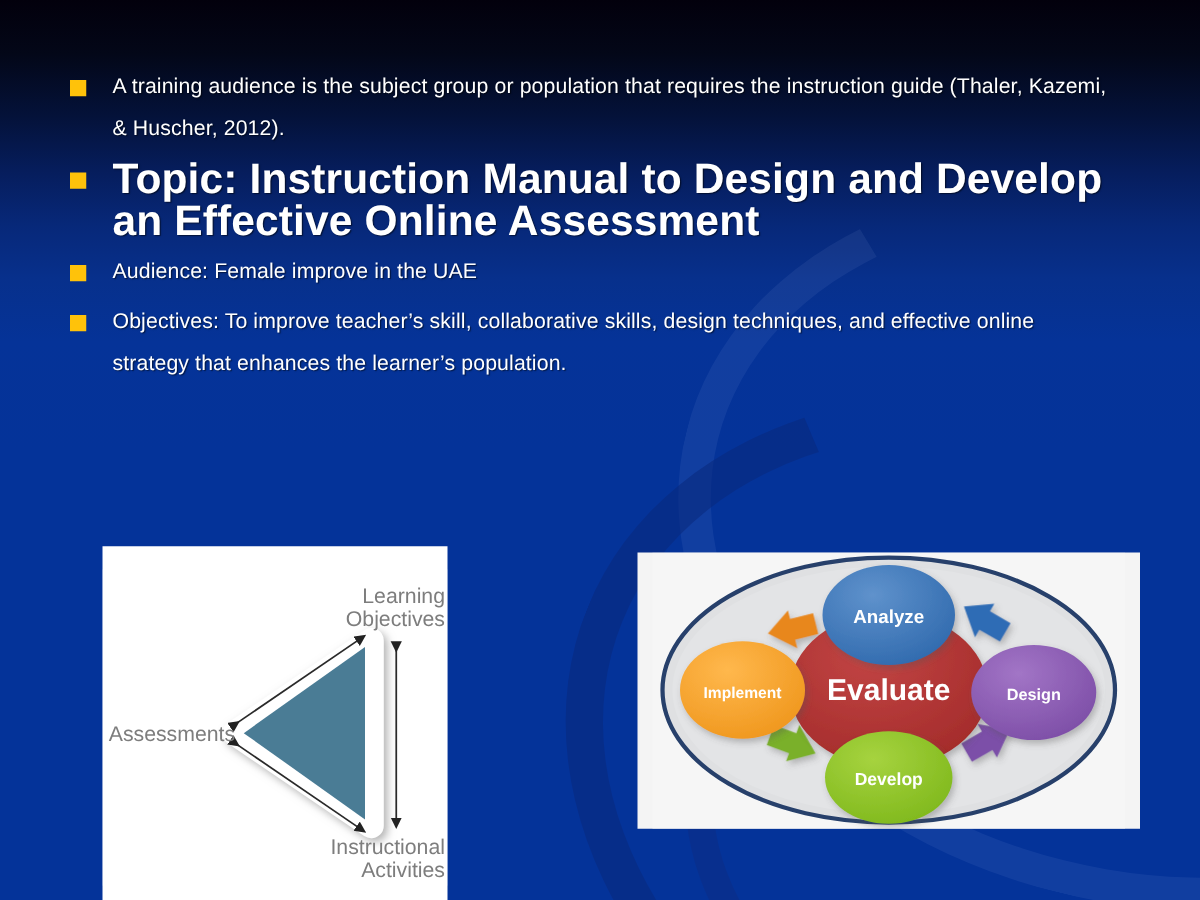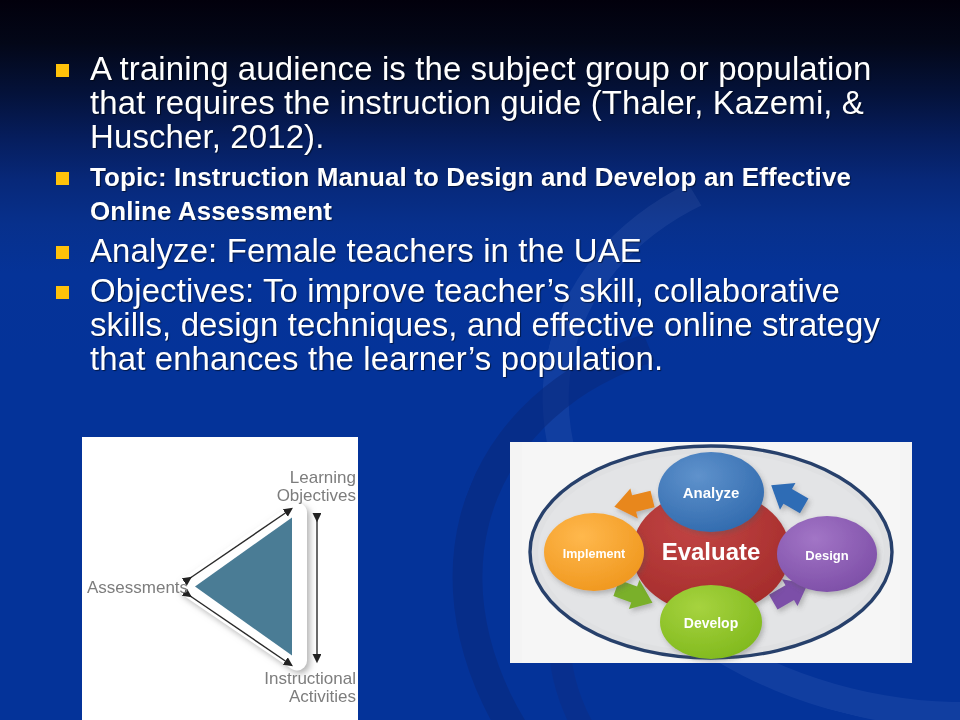--- a/index.html
+++ b/index.html
@@ -78,28 +78,28 @@
   .bullet-marker {
     flex: 0 0 auto;
     width: 13px;
     height: 13px;
     background: #ffc20a;
     margin-top: 12px;
     margin-right: 21px;
   }
   .bullet-text {
     color: #ffffff;
-    font-size: 33px;
+    font-size: 17px;
     line-height: 34px;
     letter-spacing: 0.1px;
     text-shadow: 1px 1px 1px rgba(0,0,0,0.55);
   }
   .bullet-text.bold {
     font-weight: bold;
-    font-size: 26px;
+    font-size: 34px;
   }
 
   
   .picture {
     position: absolute;
     background: #ffffff;
     overflow: hidden;
     z-index: 6;
   }
   #pic-triangle {
@@ -134,21 +134,21 @@
       <span class="bullet-text">A training audience is the subject group or population that requires the instruction guide (Thaler, Kazemi, &amp; Huscher, 2012).</span>
     </div>
 
     <div class="bullet-row">
       <span class="bullet-marker"></span>
       <span class="bullet-text bold">Topic: Instruction Manual to Design and Develop an Effective Online Assessment</span>
     </div>
 
     <div class="bullet-row">
       <span class="bullet-marker"></span>
-      <span class="bullet-text">Analyze: Female teachers in the UAE</span>
+      <span class="bullet-text">Audience: Female improve in the UAE</span>
     </div>
 
     <div class="bullet-row">
       <span class="bullet-marker"></span>
       <span class="bullet-text">Objectives: To improve teacher’s skill, collaborative skills, design techniques, and effective online strategy that enhances the learner’s population.</span>
     </div>
 
   </div>
 
   <div class="picture" id="pic-triangle">

